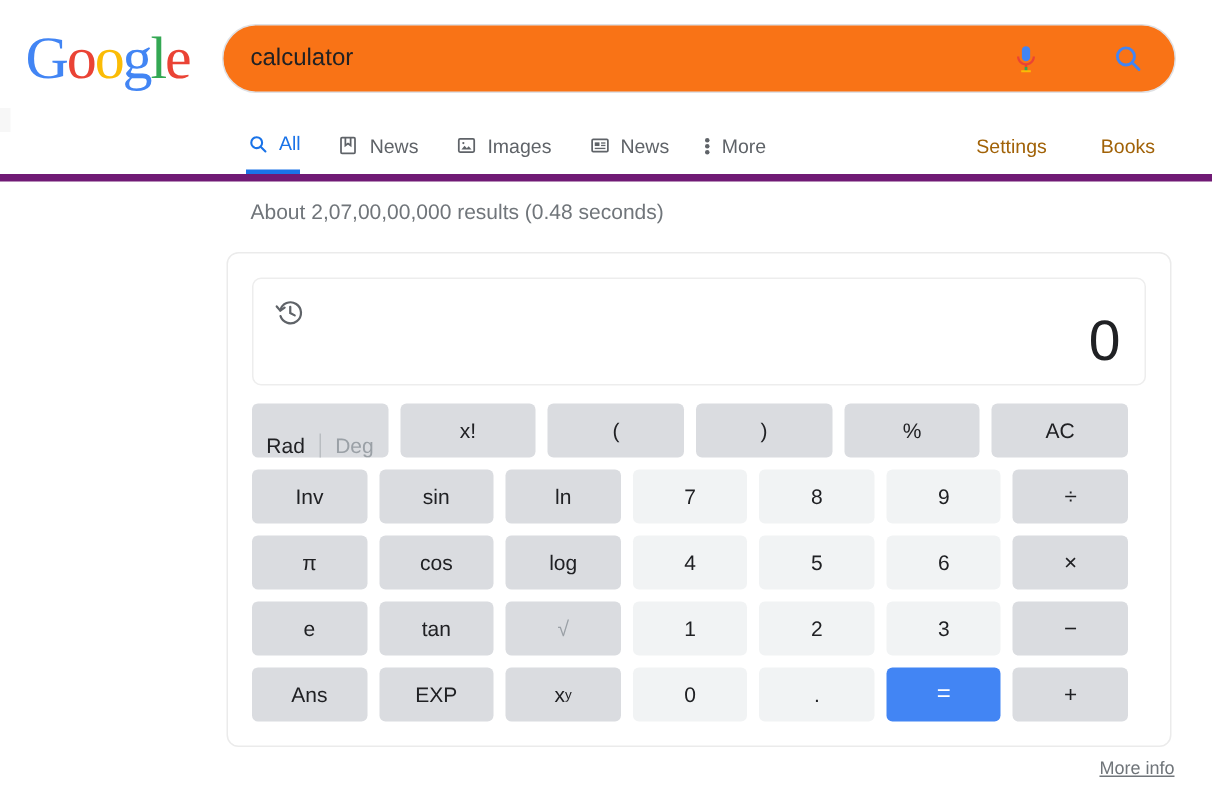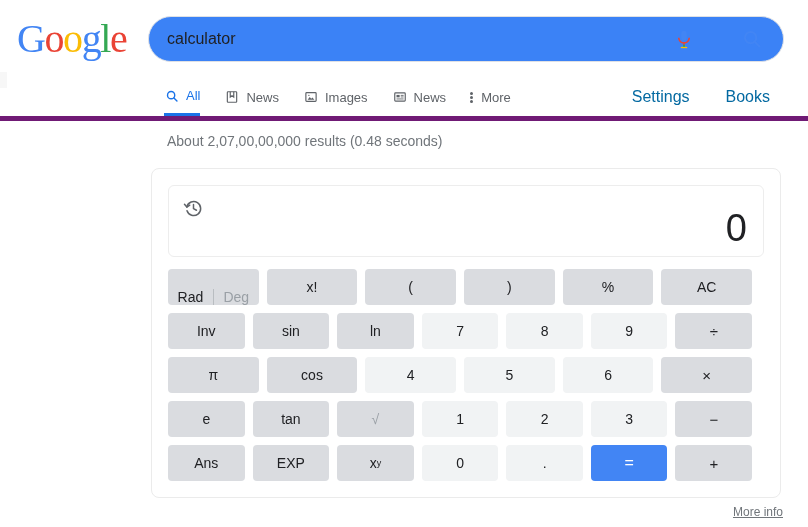--- a/index.html
+++ b/index.html
@@ -40,21 +40,21 @@
 
   .search-box {
     position: absolute;
     left: 148px;
     top: 16px;
     width: 636px;
     height: 46px;
     box-sizing: border-box;
     border: 1px solid #dfe1e5;
     border-radius: 24px;
-    background: #3b82f6;
+    background: #f97316;
     display: flex;
     align-items: center;
     gap: 28px;
   }
   .search-input {
     flex: 1 1 auto;
     border: none;
     outline: none;
     background: transparent;
     font-family: "Liberation Sans", sans-serif;
@@ -114,22 +114,22 @@
     align-items: center;
     justify-content: center;
     width: 16px; height: 16px;
     margin-right: 6px;
   }
   .tab.active {
     color: #1a73e8;
     border-bottom: 3px solid #1a73e8;
   }
   .nav-link {
-    font-size: 16px;
-    color: #0369a1;
+    font-size: 13px;
+    color: #a16207;
     margin-left: 36px;
     cursor: pointer;
     white-space: nowrap;
   }
   .dots-ico {
     display: inline-flex;
     flex-direction: column;
     justify-content: space-between;
     height: 11px;
     width: 4px;
@@ -406,20 +406,21 @@
       <div class="key">ln</div>
       <div class="key num">7</div>
       <div class="key num">8</div>
       <div class="key num">9</div>
       <div class="key op">÷</div>
     </div>
 
     <div class="key-row">
       <div class="key">π</div>
       <div class="key">cos</div>
+      <div class="key">log</div>
       <div class="key num">4</div>
       <div class="key num">5</div>
       <div class="key num">6</div>
       <div class="key op">×</div>
     </div>
 
     <div class="key-row">
       <div class="key">e</div>
       <div class="key">tan</div>
       <div class="key faded">√</div>

